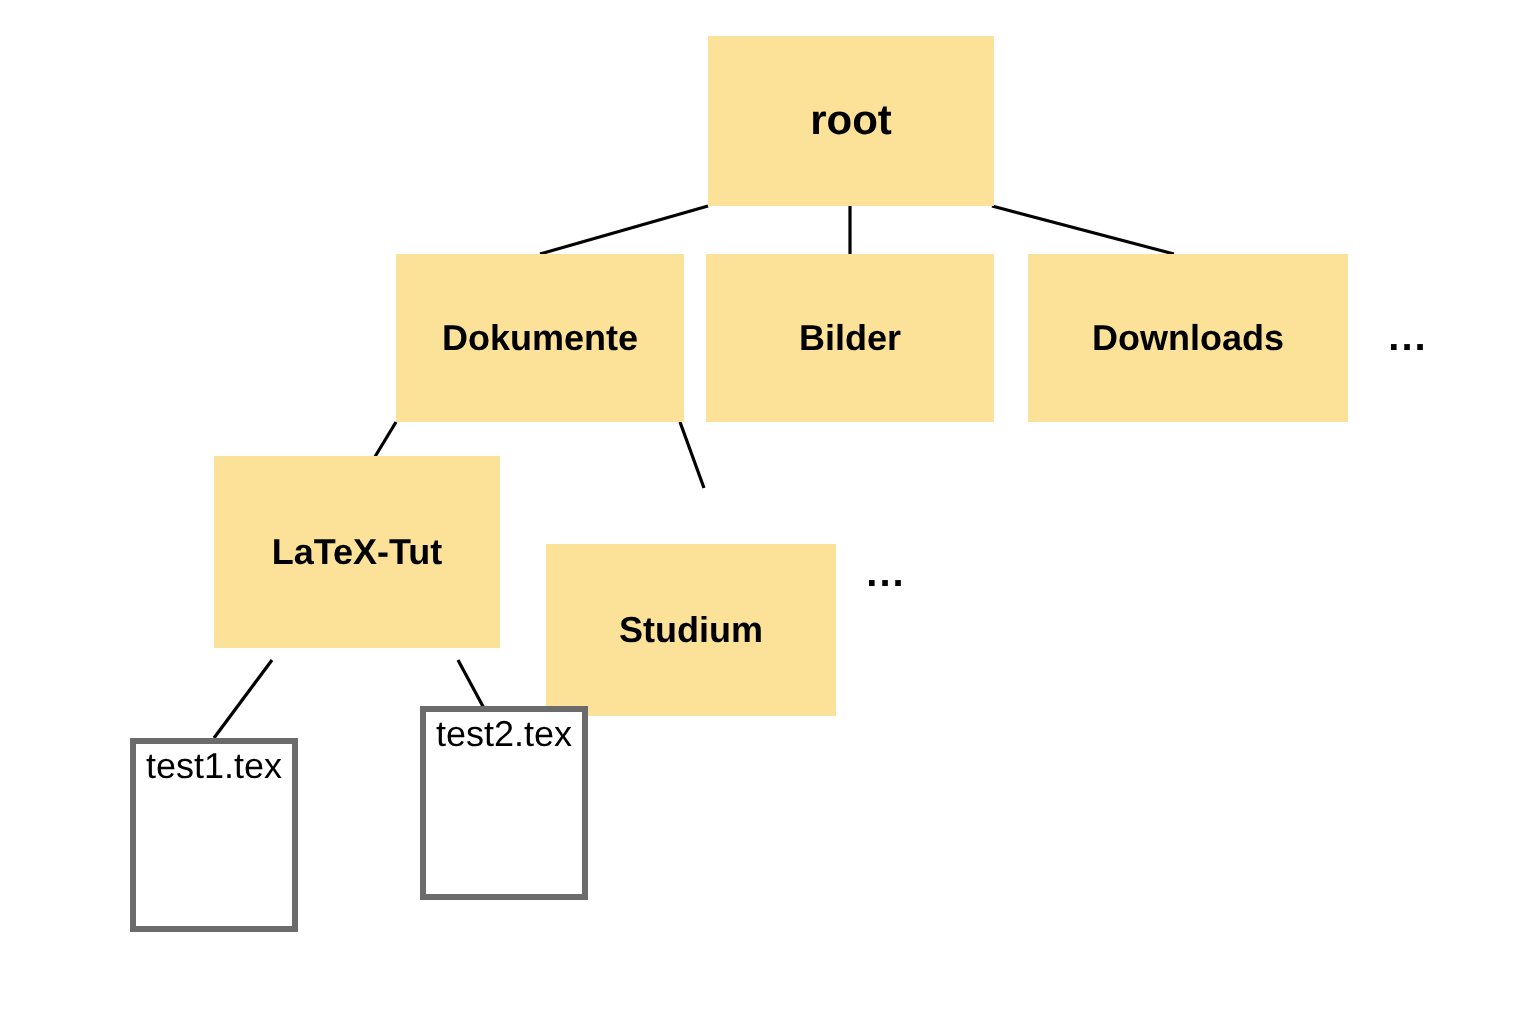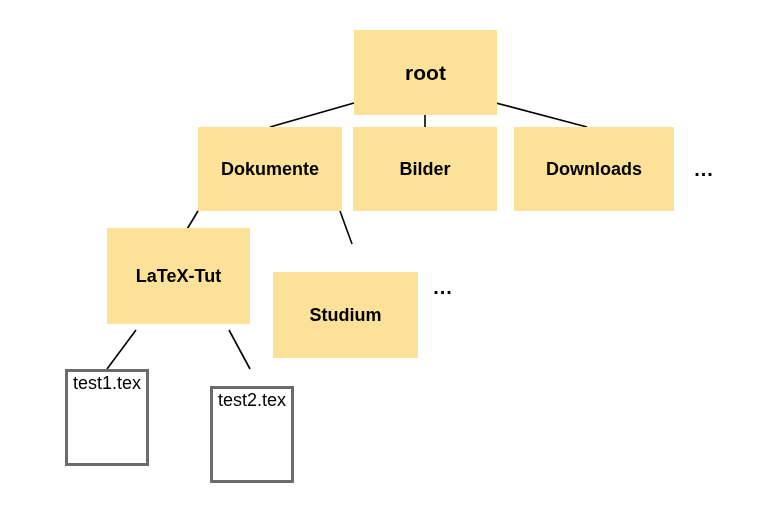--- a/index.html
+++ b/index.html
@@ -39,21 +39,20 @@
     justify-content: center;
     text-align: center;
   }
   .folder {
     background: #FBE298;
     font-weight: 700;
     font-size: 18px;
   }
   .folder-root {
     font-size: 21px;
-    margin-top: 12px;
   }
   .file {
     background: #ffffff;
     border: 3px solid #6B6B6B;
     font-weight: 400;
     font-size: 18px;
     align-items: flex-start;
     padding-top: 1px;
     text-align: right;
   }
@@ -108,17 +107,17 @@
   </div>
 
   <div class="node ellipsis" style="left:418px; top:244px; width:50px; height:86px;">
     <span>...</span>
   </div>
 
   <div class="node file" style="left:65px; top:369px; width:84px; height:97px;">
     <span>test1.tex</span>
   </div>
 
-  <div class="node file" style="left:210px; top:386px; width:84px; height:97px;">
+  <div class="node file" style="left:210px; top:353px; width:84px; height:97px;">
     <span>test2.tex</span>
   </div>
 
 </div>
 
 </body></html>

